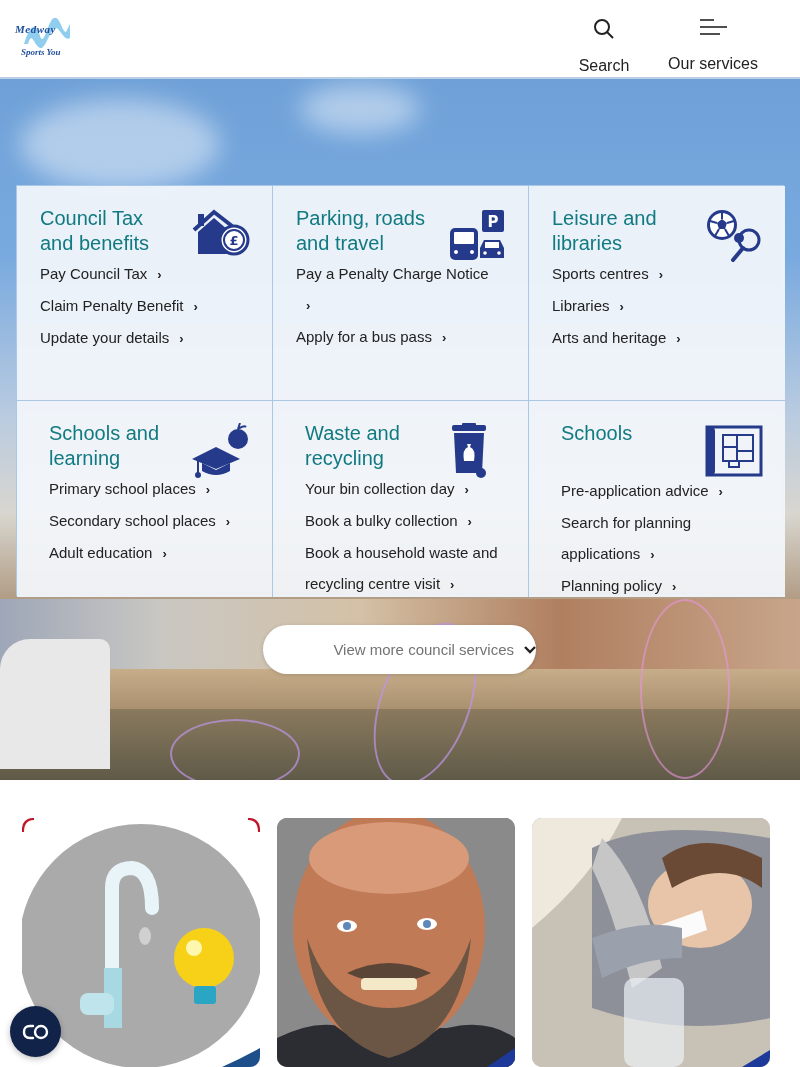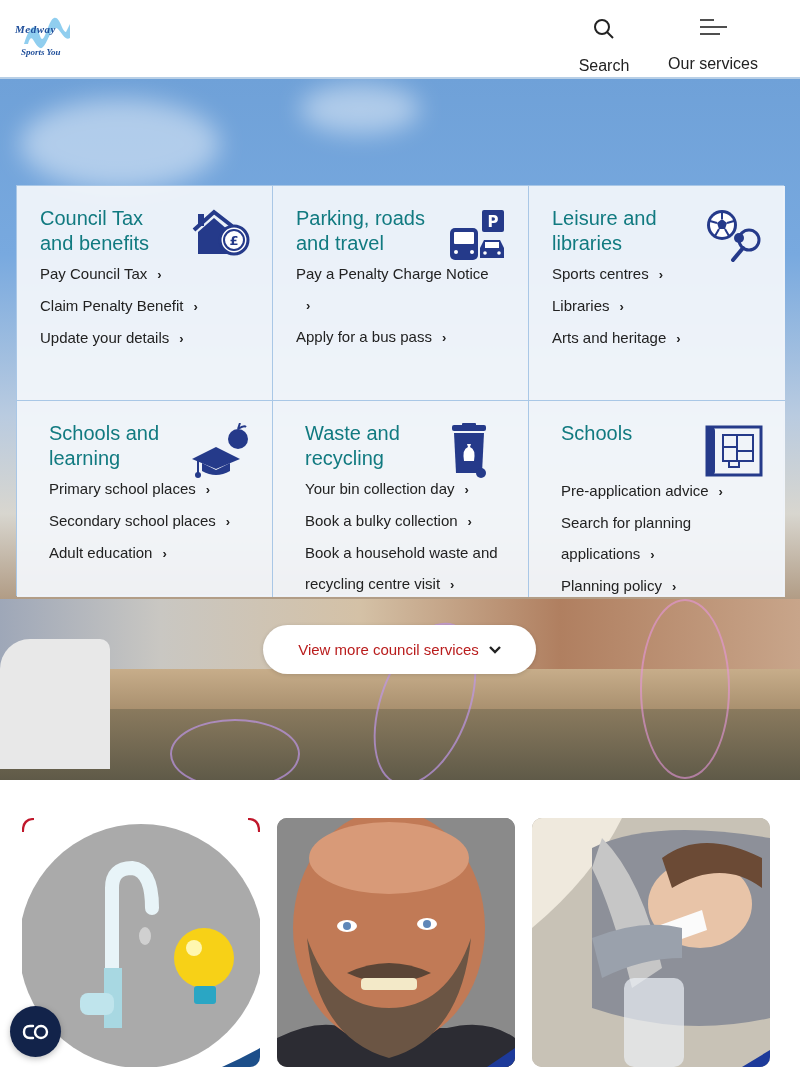--- a/index.html
+++ b/index.html
@@ -26,21 +26,21 @@
   .tile { position: relative; background: rgba(243,246,251,0.93); border-right: 1px solid #a9c7e6; border-bottom: 1px solid #a9c7e6; padding: 20px 0 0 23px; }
   .tile:nth-child(3n) { border-right: none; }
   .tile:nth-child(n+4) { border-bottom: none; padding-left: 32px; }
   .tile h2 { font-weight: normal; font-size: 20px; line-height: 25px; color: #117a80; width: 140px; }
   .tile .icon { position: absolute; right: 22px; top: 22px; width: 58px; height: 56px; }
   .links { list-style: none; margin-top: 2px; }
   .links li { font-size: 15px; line-height: 31px; color: #222; cursor: pointer; }
   .links .chev { display: inline-block; margin-left: 10px; font-weight: bold; font-size: 13px; color: #222; }
   .w196 { width: 200px; }
 
-  .more-btn { position: absolute; left: 263px; top: 546px; width: 273px; height: 49px; background: #fff; border-radius: 25px; font-size: 15px; color: #b91c1c; display: flex; align-items: center; justify-content: center; cursor: pointer; box-shadow: 0 1px 4px rgba(0,0,0,0.15); }
+  .more-btn { position: absolute; left: 263px; top: 546px; width: 273px; height: 49px; background: #fff; border-radius: 25px; font-size: 15px; color: #737373; display: flex; align-items: center; justify-content: flex-end; cursor: pointer; box-shadow: 0 1px 4px rgba(0,0,0,0.15); }
   .more-btn .chev { margin-left: 10px; font-size: 11px; }
 
   .cards { position: absolute; top: 818px; left: 0; width: 800px; height: 249px; }
   .card { position: absolute; top: 0; width: 238px; height: 249px; border-radius: 10px; overflow: hidden; cursor: pointer; }
   .card1 { left: 22px; background: #fff; }
   .card2 { left: 277px; background: #7d7d7d; }
   .card3 { left: 532px; background: #b9b3a8; }
 
   .cookie-btn { position: absolute; left: 10px; top: 1006px; width: 51px; height: 51px; border-radius: 50%; background: #12234a; display: flex; align-items: center; justify-content: center; cursor: pointer; z-index: 10; box-shadow: 0 2px 6px rgba(0,0,0,0.25); }
 </style>

